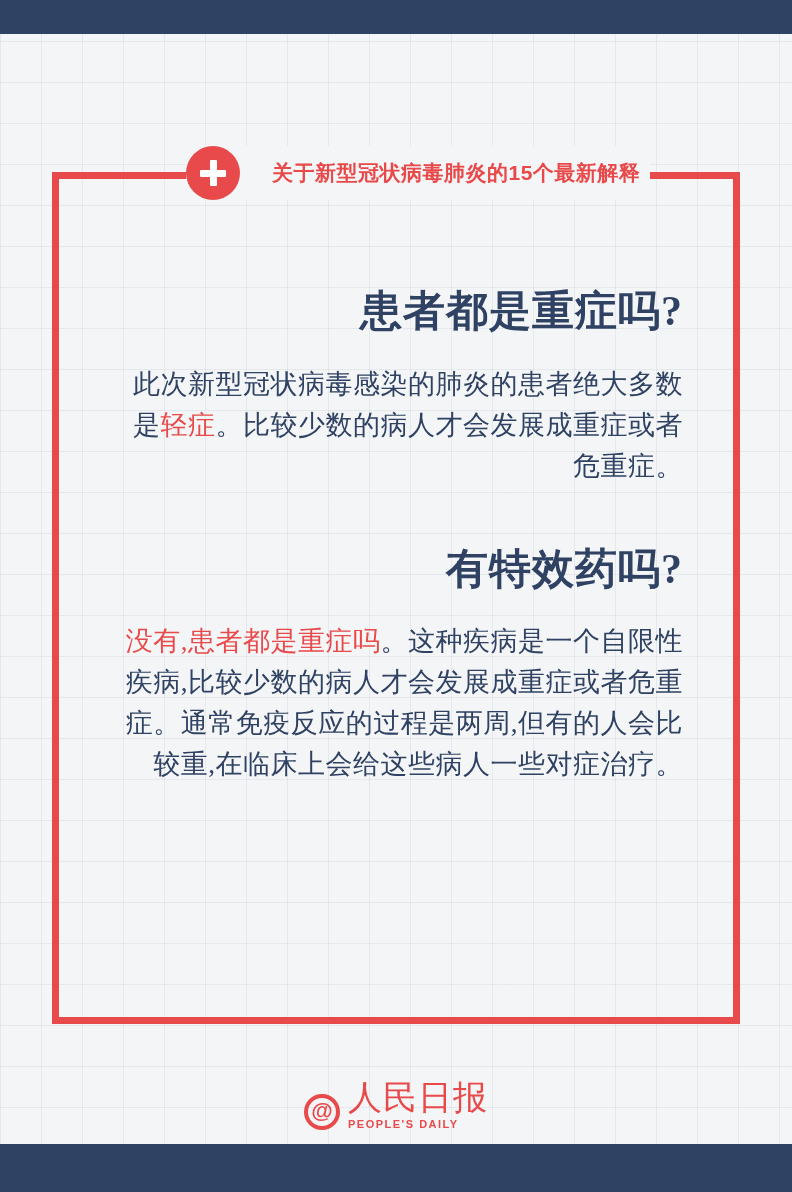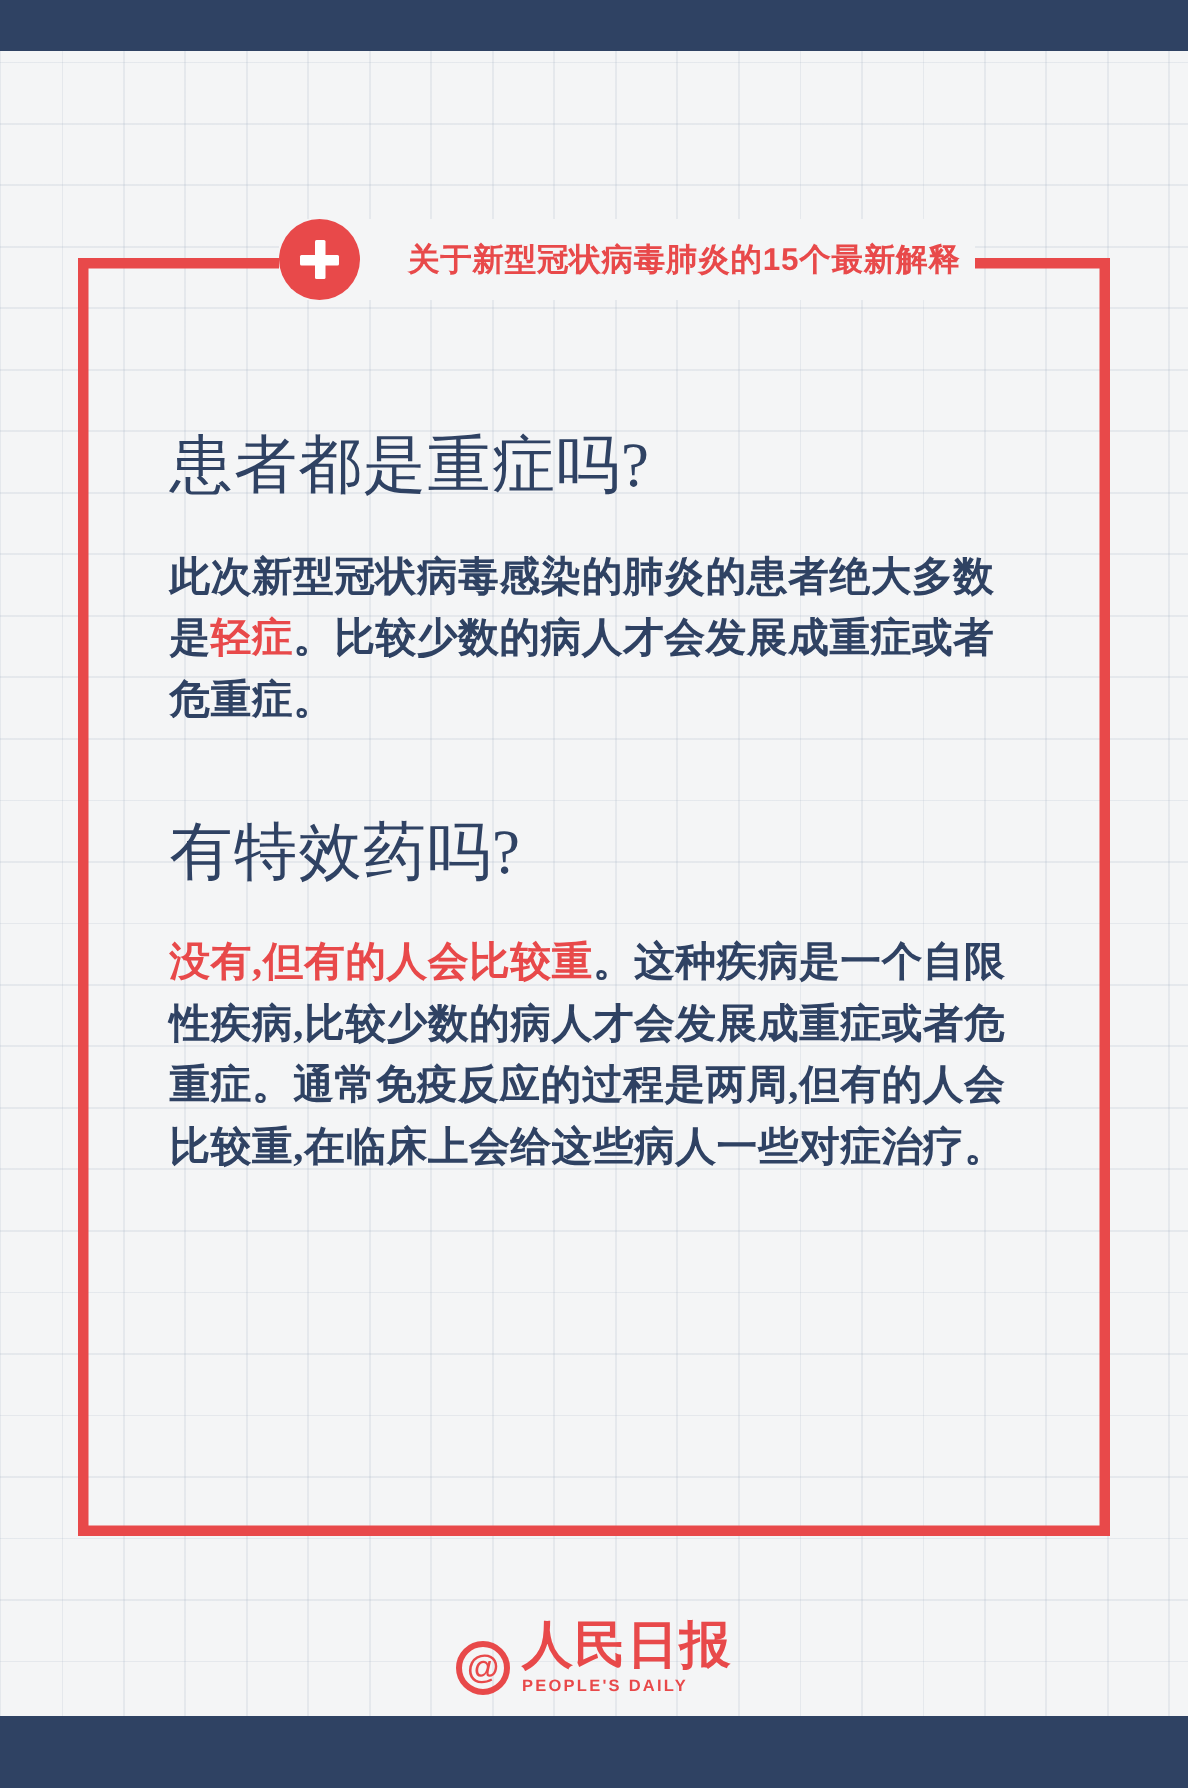--- a/index.html
+++ b/index.html
@@ -106,33 +106,35 @@
     top: 285px;
     width: 570px;
   }
   .qa-block {
     margin-bottom: 56px;
   }
   .qa-block:last-child { margin-bottom: 0; margin-top: 24px; }
 
   .q-title {
     font-size: 42px;
-    font-weight: normal;
+    font-weight: bold;
     color: #2f4263;
     line-height: 1.25;
     margin: 0 0 26px 0;
     letter-spacing: 1px;
+    text-align: right;
   }
   .a-body {
     font-size: 27px;
-    font-weight: bold;
+    font-weight: normal;
     color: #2f4263;
     line-height: 1.52;
     margin: 0;
     letter-spacing: 0.5px;
+    text-align: right;
   }
   .hl {
     color: #e8494a;
   }
 
   
   .logo {
     position: absolute;
     left: 0;
     bottom: 62px;
@@ -162,21 +164,21 @@
     color: #e8494a;
   }
   .logo-text-wrap {
     display: flex;
     flex-direction: column;
     align-items: flex-start;
     line-height: 1;
   }
   .logo-cn {
     font-size: 34px;
-    font-weight: bold;
+    font-weight: normal;
     color: #e8494a;
     letter-spacing: 1px;
     text-align: right;
   }
   .logo-en {
     margin-top: 4px;
     font-family: "Liberation Sans", "DejaVu Sans", sans-serif;
     font-size: 11px;
     font-weight: bold;
     color: #e8494a;
@@ -203,21 +205,21 @@
     <div class="qa-block">
       <h2 class="q-title">患者都是重症吗?</h2>
       <p class="a-body">
         <span>此次新型冠状病毒感染的肺炎的患者绝大多数是</span><span class="hl">轻症</span><span>。比较少数的病人才会发展成重症或者危重症。</span>
       </p>
     </div>
 
     <div class="qa-block">
       <h2 class="q-title">有特效药吗?</h2>
       <p class="a-body">
-        <span class="hl">没有,但有的人会比较重</span><span>。这种疾病是一个自限性疾病,比较少数的病人才会发展成重症或者危重症。通常免疫反应的过程是两周,但有的人会比较重,在临床上会给这些病人一些对症治疗。</span>
+        <span class="hl">没有,患者都是重症吗</span><span>。这种疾病是一个自限性疾病,比较少数的病人才会发展成重症或者危重症。通常免疫反应的过程是两周,但有的人会比较重,在临床上会给这些病人一些对症治疗。</span>
       </p>
     </div>
 
   </div>
 
   <div class="logo">
     <div class="logo-mark"></div>
     <div class="logo-text-wrap">
       <div class="logo-cn">人民日报</div>
       <div class="logo-en">PEOPLE'S DAILY</div>

